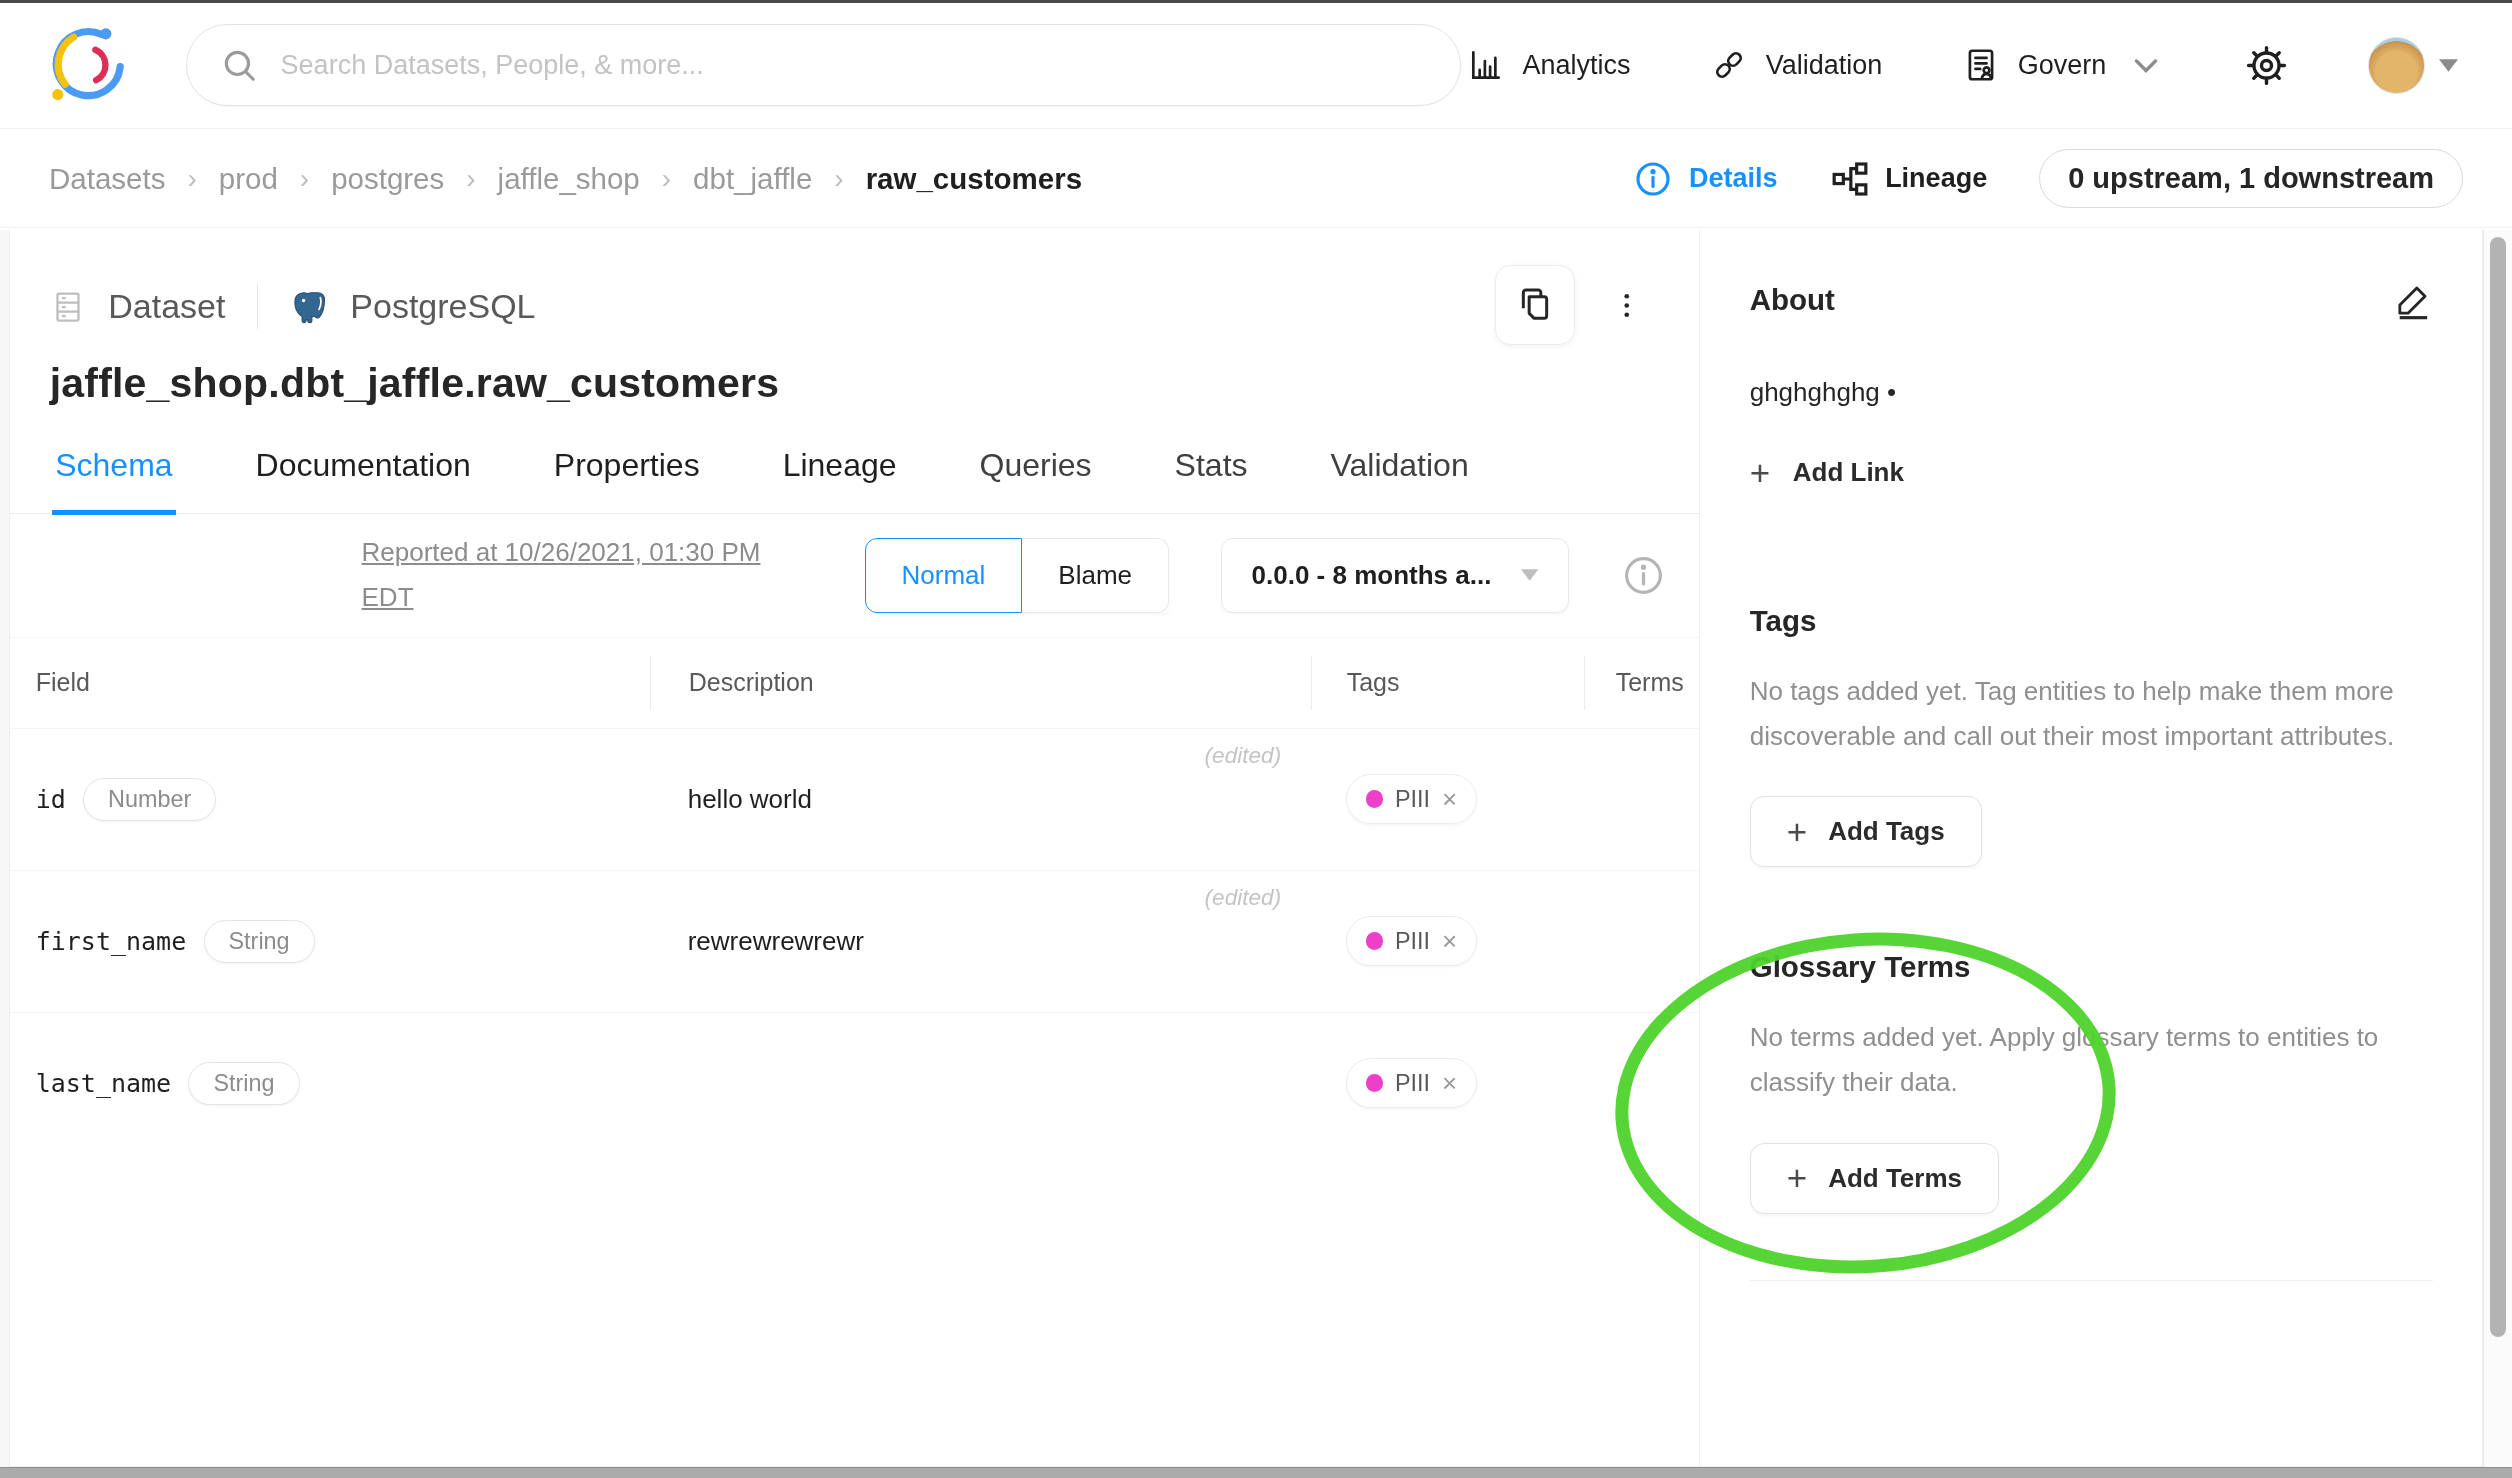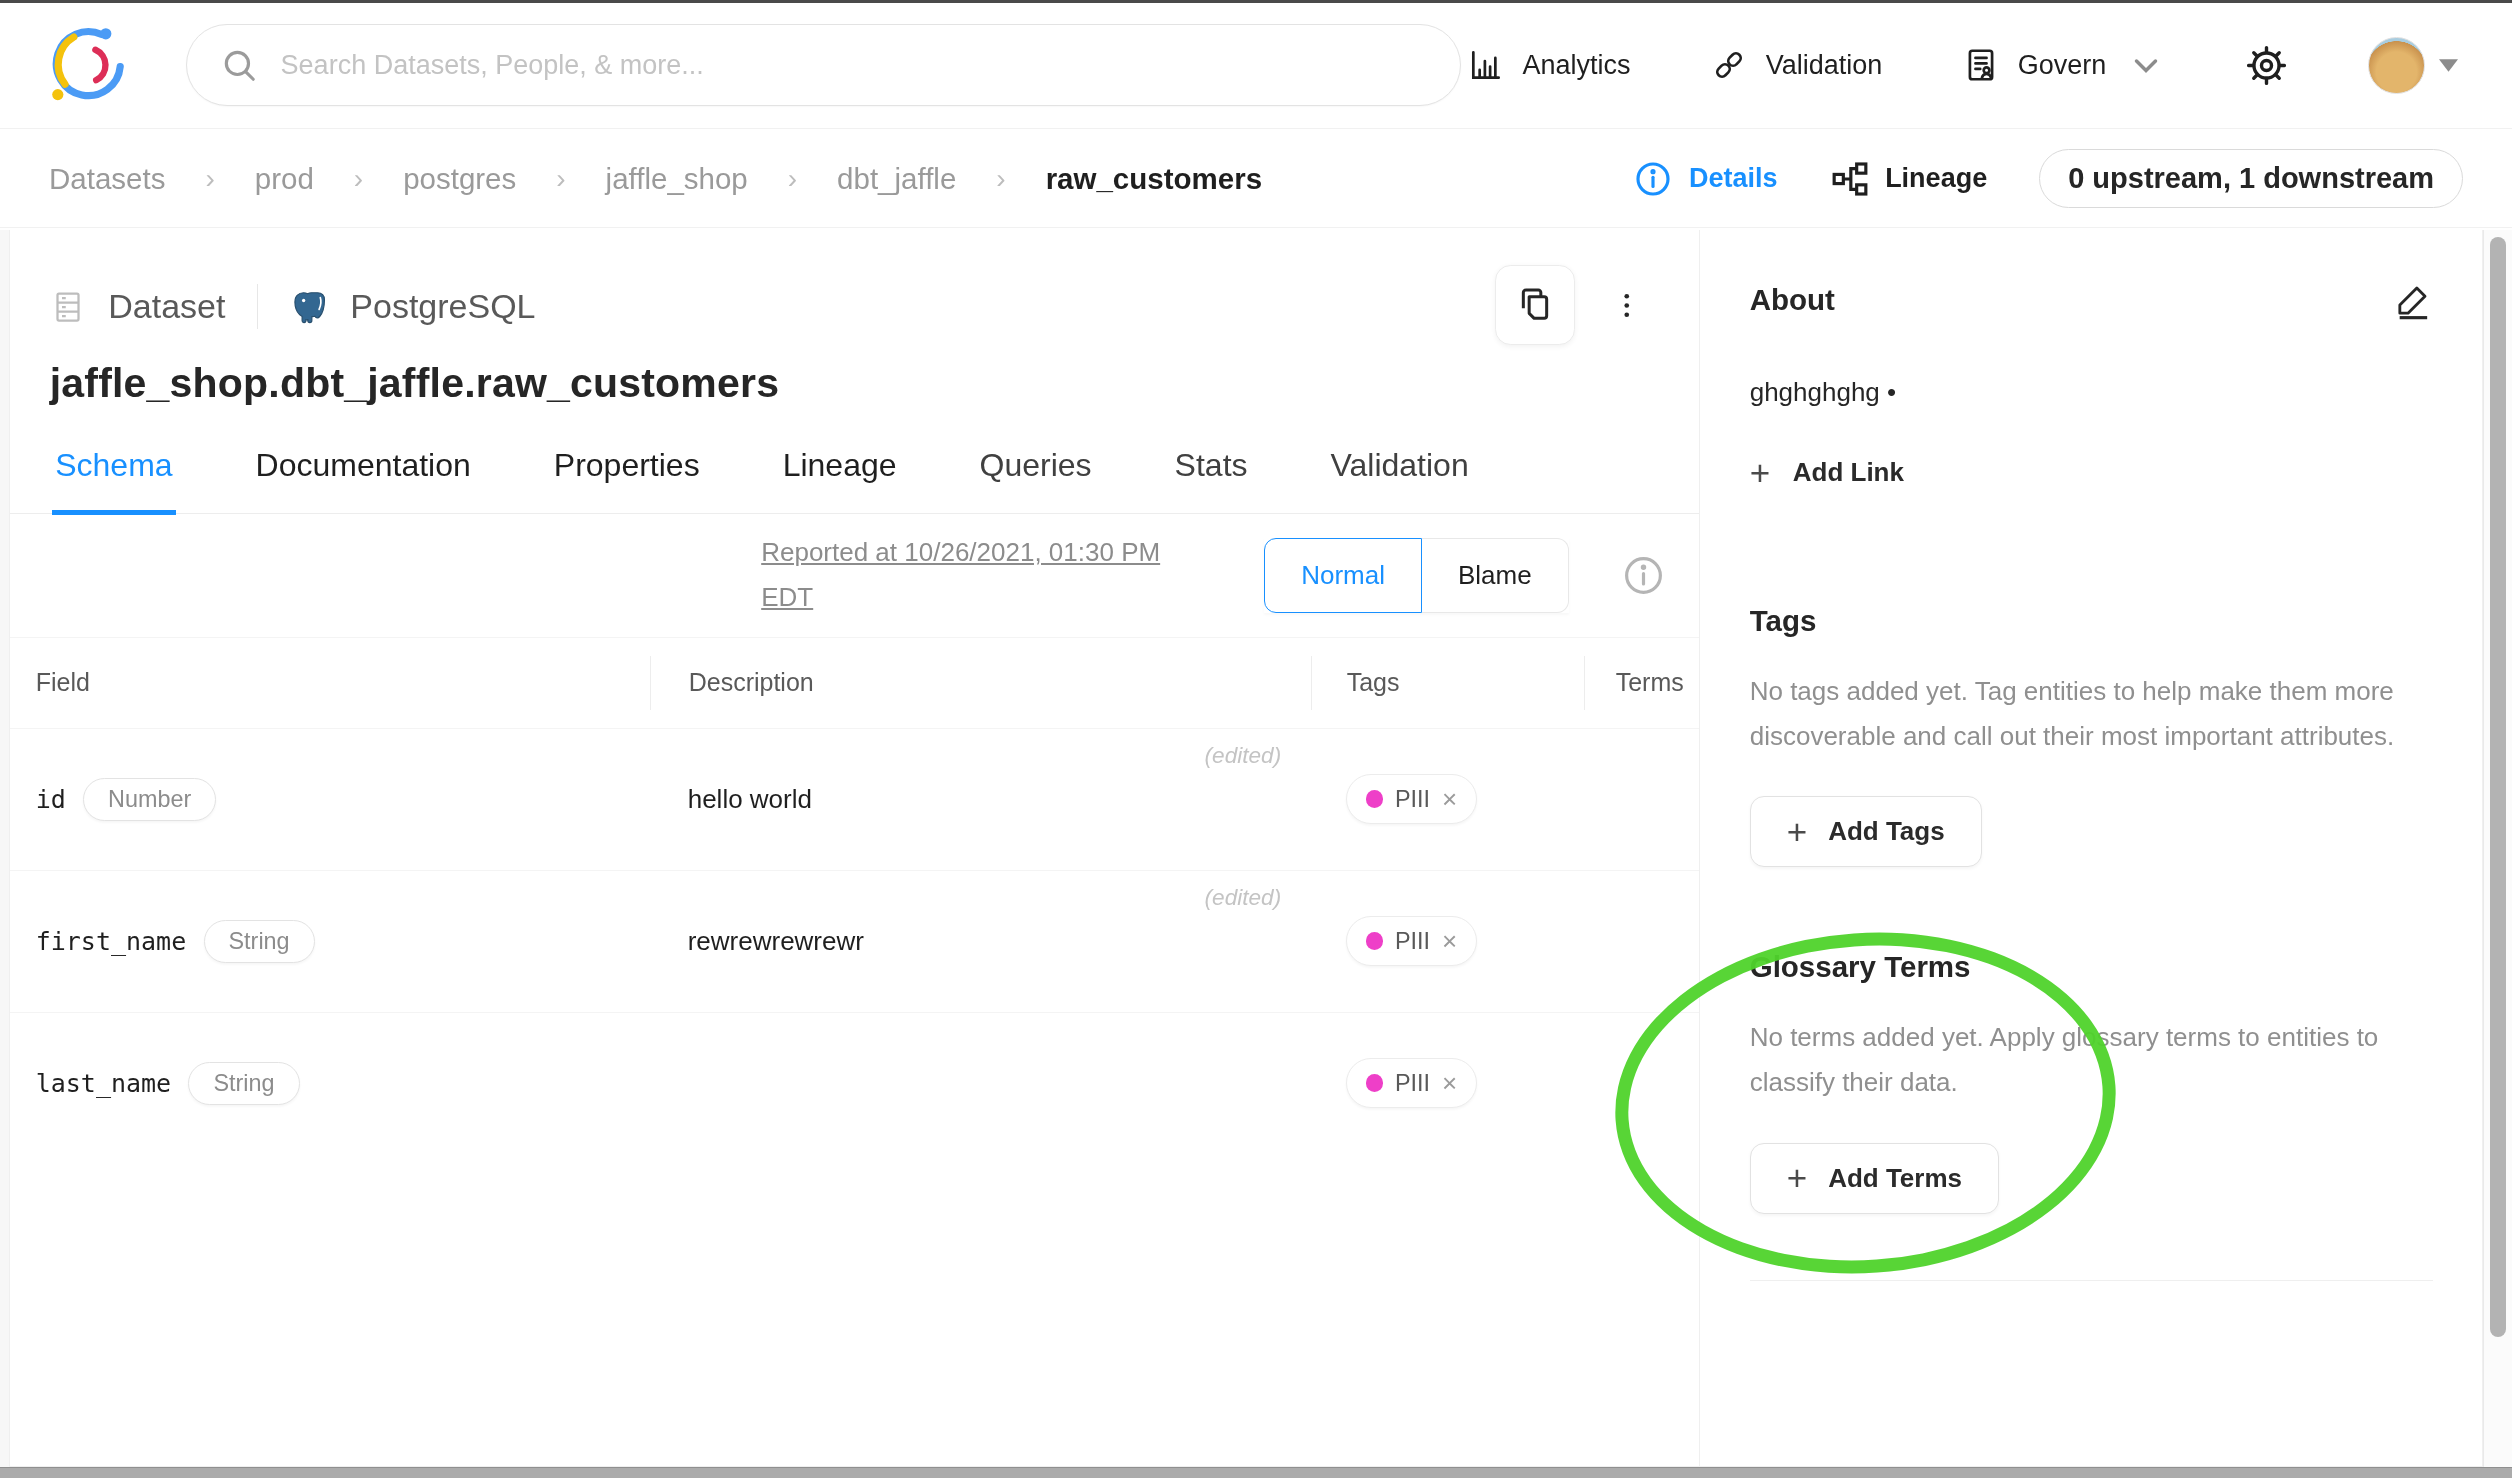--- a/index.html
+++ b/index.html
@@ -29,21 +29,21 @@
   .gear-btn { width:43px; height:43px; cursor:pointer; }
   .avatar-wrap { display:flex; align-items:center; gap:14px; cursor:pointer; }
   .avatar { width:57px; height:57px; border-radius:50%;
     background: radial-gradient(circle at 50% 62%, #e3b56b 0 46%, #c9924e 70%, #a8cde0 71%);
     border:0.9px solid #e0e0e0; }
 
   
   .crumbbar { position:absolute; top:130px; left:0; right:0; height:98px;
     display:flex; align-items:center; padding:0 49px;
     border-bottom:1.7px solid #f1f1f1; background:#fff; }
-  .crumbs { display:flex; align-items:center; gap:40px; font-size:29.5px; color:#9a9a9a; }
+  .crumbs { display:flex; align-items:center; gap:22px; font-size:29.5px; color:#9a9a9a; }
   .crumb { cursor:pointer; }
   .crumb-sep { color:#bdbdbd; font-size:28px; }
   .crumb.current { color:#1f1f1f; font-weight:bold; cursor:default; }
   .crumb-actions { margin-left:auto; display:flex; align-items:center; gap:52px; }
   .view-btn { display:flex; align-items:center; gap:15.6px; font-size:27px; font-weight:bold; cursor:pointer; }
   .view-btn svg { width:40px; height:40px; }
   .view-details { color:#1890ff; }
   .view-lineage { color:#1f1f1f; }
   .lineage-badge { border:1.7px solid #dadada; border-radius:40px; padding:12px 28px;
     font-size:29px; font-weight:bold; color:#262626; background:#fff; cursor:pointer; }
@@ -297,20 +297,26 @@
         <div class="tab disabled">Stats</div>
         <div class="tab disabled">Validation</div>
       </div>
 
       <div class="toolbar">
         <div class="reported">Reported at 10/26/2021, 01:30 PM EDT</div>
         <div class="seg">
           <div class="seg-btn seg-normal">Normal</div>
           <div class="seg-btn seg-blame">Blame</div>
         </div>
+        <div class="version-select">
+          <span>0.0.0 - 8 months a...</span>
+          <svg viewBox="0 0 12 8" width="17.3" height="12">
+            <path d="M0 0h12L6 8z" fill="#bfbfbf"></path>
+          </svg>
+        </div>
         <svg class="info-icon" viewBox="0 0 24 24" fill="none" stroke="#b5b5b5" stroke-width="1.7" stroke-linecap="round">
           <circle cx="12" cy="12" r="9"></circle>
             <path d="M12 11v5.5"></path>
             <circle cx="12" cy="7.6" r="0.6" fill="#b5b5b5"></circle>
         </svg>
       </div>
 
       <div class="thead">
         <div class="th th-field">Field</div>
         <div class="th th-desc">Description</div>

